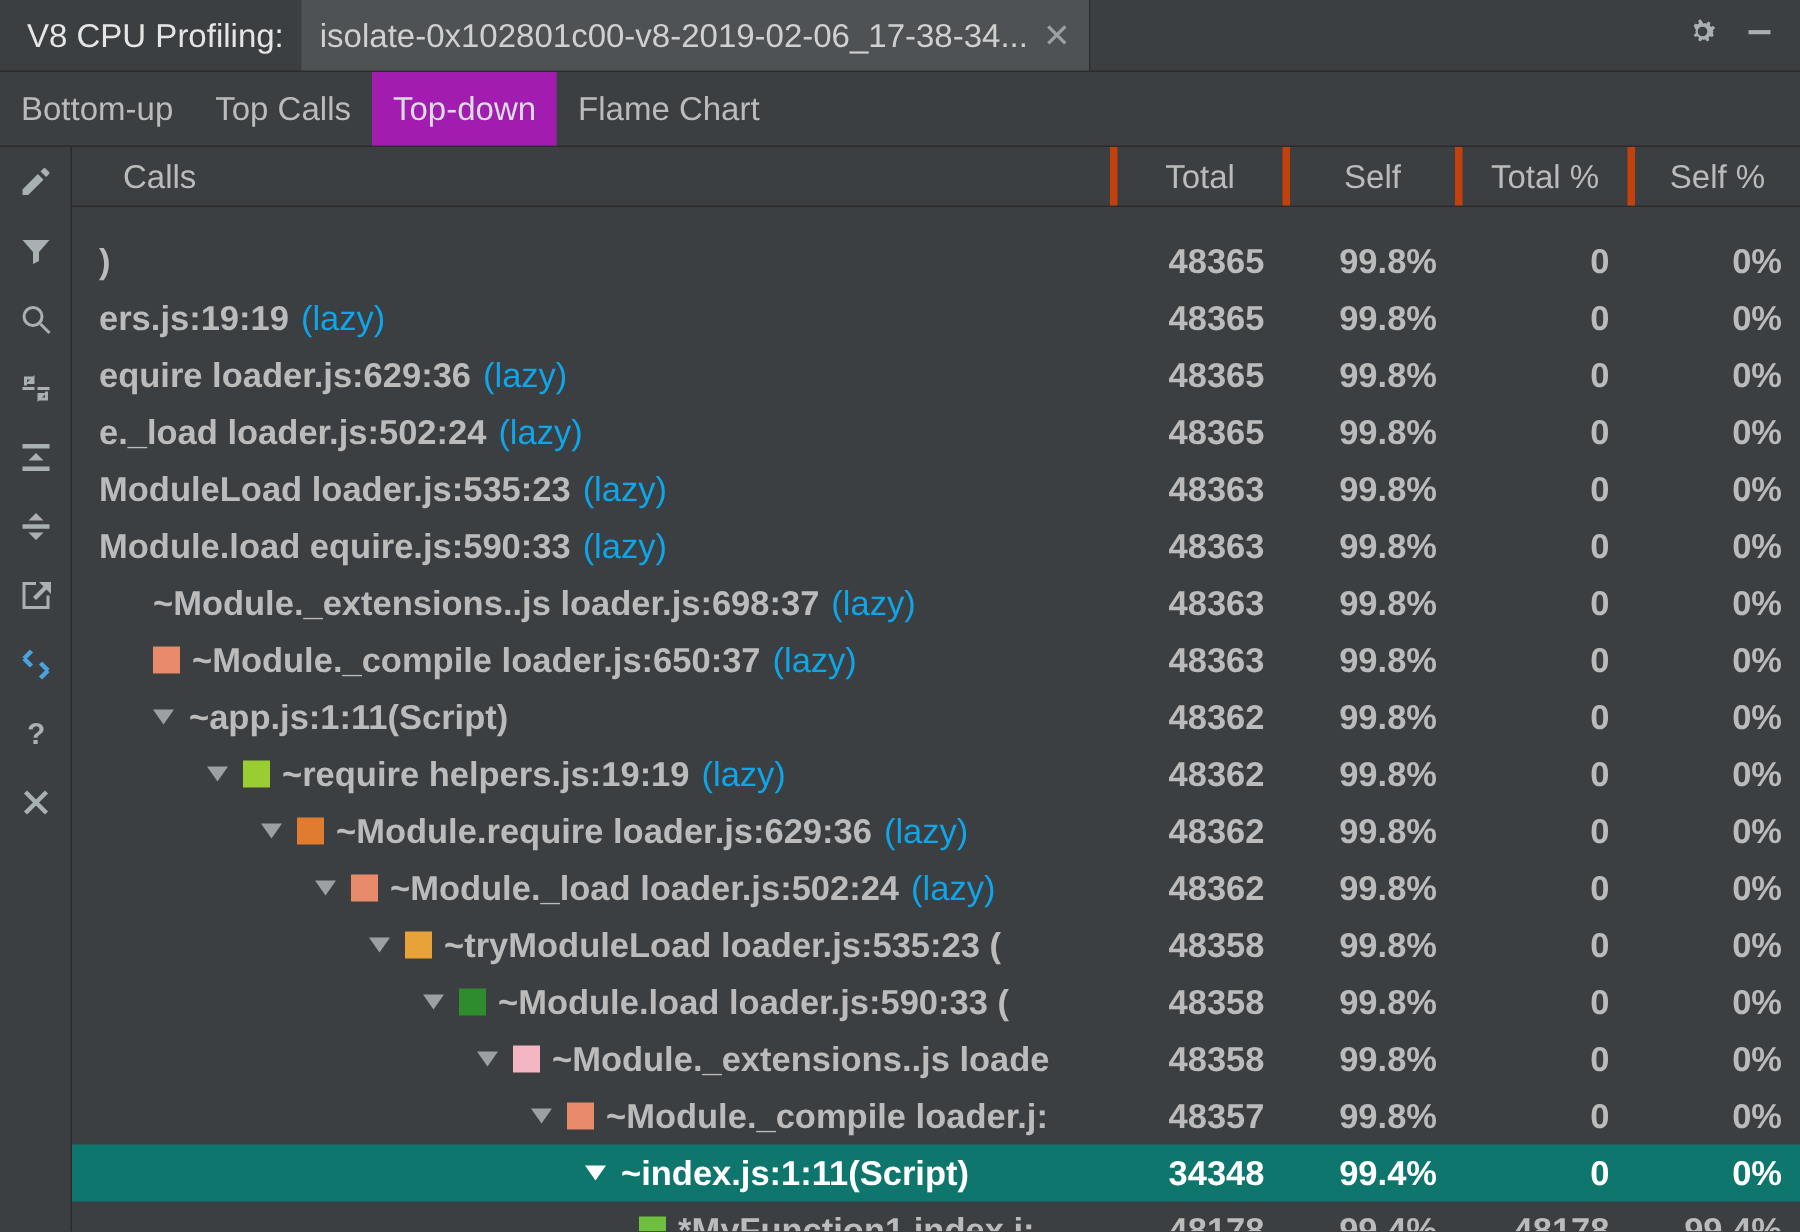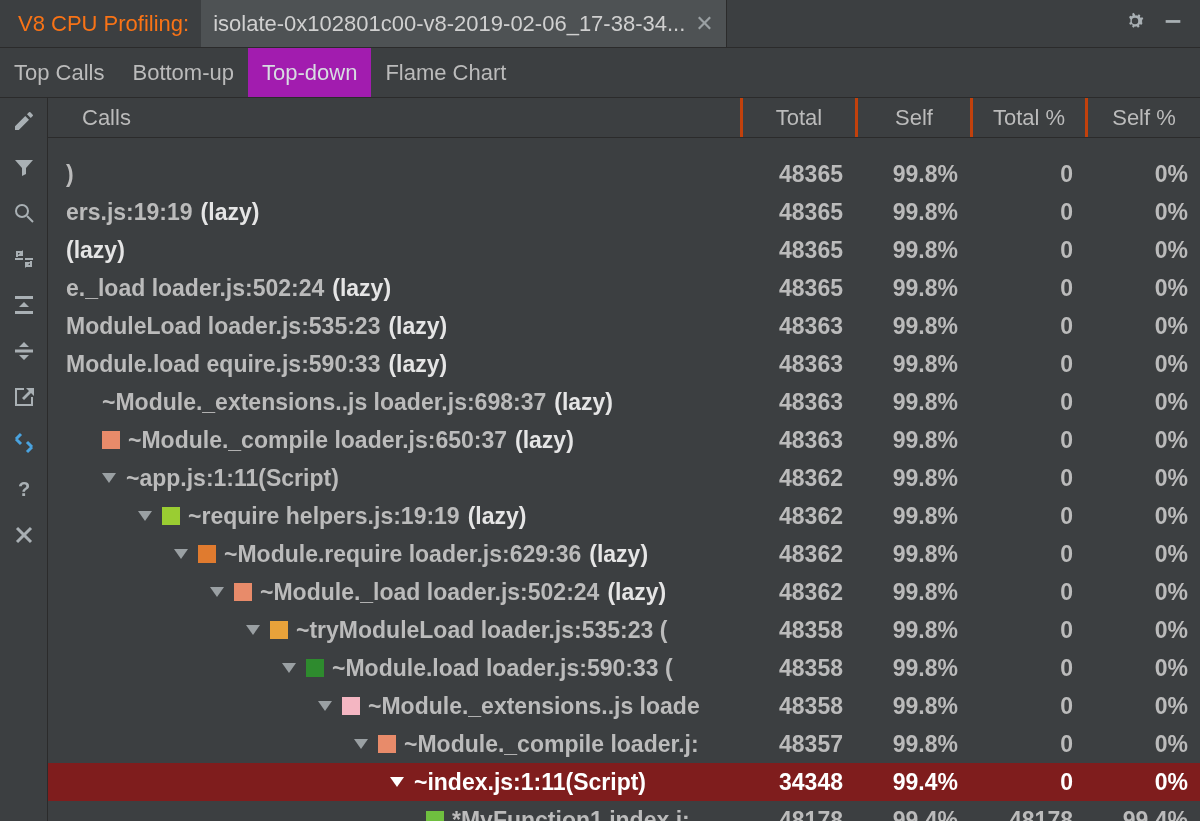--- a/index.html
+++ b/index.html
@@ -14,21 +14,21 @@
   }
   .titlebar {
     display: flex;
     align-items: center;
     height: 48px;
     background: #3c3f41;
     border-bottom: 1px solid #2b2b2b;
     padding: 0 6px;
   }
   .titlebar-label {
-    color: #f97316;
+    color: #e5e5e5;
     padding: 0 12px;
     white-space: nowrap;
   }
   .titlebar-tab {
     display: flex;
     align-items: center;
     background: #4e5254;
     color: #d0d0d0;
     height: 100%;
     padding: 0 12px;
@@ -83,33 +83,33 @@
   .headers {
     display: flex;
     height: 40px;
     background: #3c3f41;
     border-bottom: 1px solid #2b2b2b;
     color: #bbbbbb;
   }
   .col-calls { flex: 1; padding-left: 34px; display:flex; align-items:center; }
   .num-col {
     width: 115px;
-    border-left: 3px solid #c2410c;
+    border-left: 5px solid #c2410c;
     display:flex; align-items:center; justify-content:center;
   }
   .rows { flex: 1; overflow: hidden; background:#3c3f41; }
   .row {
     display: flex;
     align-items: center;
     height: 38px;
     color: #bbbbbb;
     position: relative;
   }
   .row.selected {
-    background: #7f1d1d;
+    background: #0f766e;
     color: #ffffff;
     font-weight: 600;
   }
   .row .label-wrap {
     flex:1;
     overflow: hidden;
     white-space: nowrap;
     display:flex;
     align-items:center;
     gap: 8px;
@@ -130,21 +130,21 @@
     width: 18px; height: 18px;
     flex-shrink: 0;
   }
   .row .num {
     width: 115px;
     text-align: right;
     padding-right: 12px;
     font-weight: 700;
     font-size: 23px;
   }
-  .row .lazy { color: #e5e5e5; font-weight: 700; }
+  .row .lazy { color: #0ea5e9; font-weight: 400; }
 </style>
 </head>
 <body>
 
 <div class="titlebar">
   <div class="titlebar-label">V8 CPU Profiling:</div>
   <div class="titlebar-tab">
     <span>isolate-0x102801c00-v8-2019-02-06_17-38-34...</span>
     <span class="close">✕</span>
   </div>
@@ -156,22 +156,22 @@
     </span>
     <span>
       <svg viewBox="0 0 24 24" width="22" height="22" fill="#a9b0b4">
           <rect x="4" y="11" width="16" height="3"></rect>
         </svg>
     </span>
   </div>
 </div>
 
 <div class="tabs">
+  <div class="tab">Bottom-up</div>
   <div class="tab">Top Calls</div>
-  <div class="tab">Bottom-up</div>
   <div class="tab active">Top-down</div>
   <div class="tab">Flame Chart</div>
 </div>
 
 <div class="body">
   <div class="gutter">
     <span class="ico">
         <svg viewBox="0 0 24 24" fill="#a9b0b4">
           <path d="M3 17.25V21h3.75L17 10.75l-3.75-3.75L3 17.25zM20.7 7.04a1 1 0 0 0 0-1.41l-2.34-2.34a1 1 0 0 0-1.41 0L15 5.25 18.75 9l1.95-1.96z"></path>
         </svg>
@@ -258,20 +258,21 @@
             <span class="lazy"> (lazy)</span>
           </div>
           <div class="num">48365</div>
           <div class="num">99.8%</div>
           <div class="num">0</div>
           <div class="num">0%</div>
         </div>
         <div class="row">
           <div class="label-wrap">
             <span class="indent" style="width: 4px;"></span>
+            <span>equire loader.js:629:36</span>
             <span class="lazy"> (lazy)</span>
           </div>
           <div class="num">48365</div>
           <div class="num">99.8%</div>
           <div class="num">0</div>
           <div class="num">0%</div>
         </div>
         <div class="row">
           <div class="label-wrap">
             <span class="indent" style="width: 4px;"></span>

